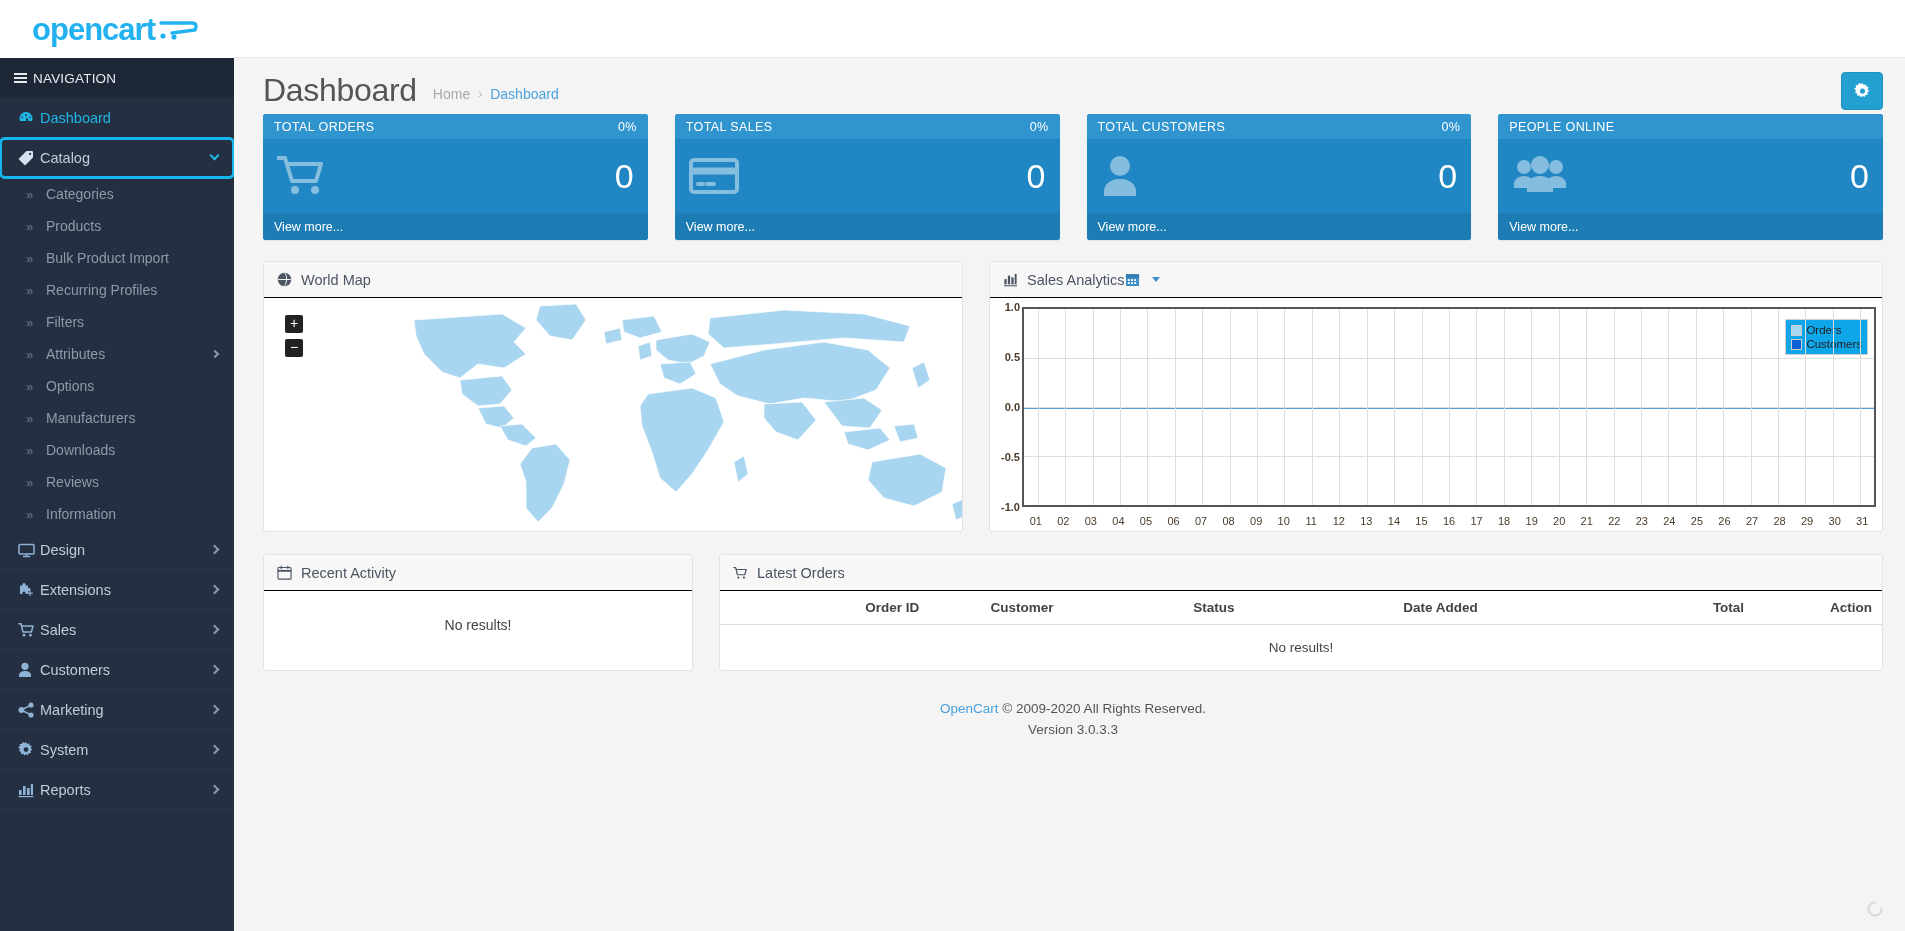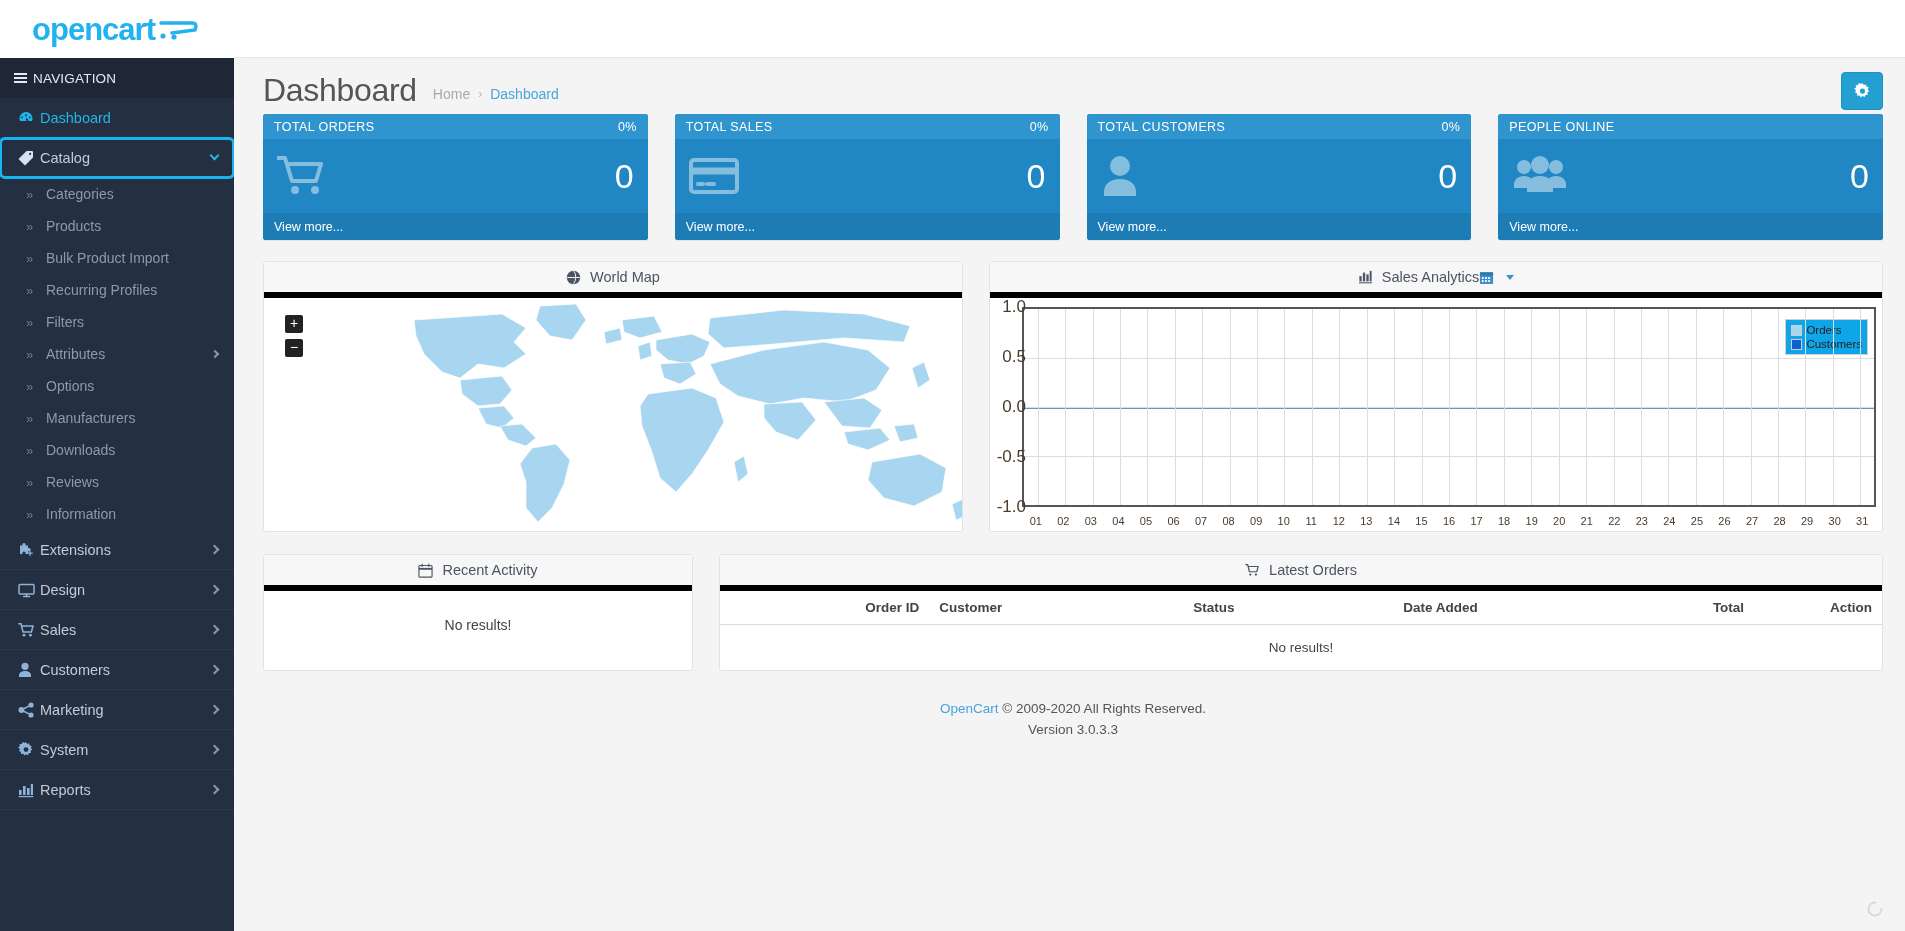--- a/index.html
+++ b/index.html
@@ -187,22 +187,22 @@
     display: flex; align-items: center; padding: 0 11px;
     font-size: 12.5px; cursor: pointer;
   }
 
   
   .row { display: flex; gap: 26px; padding: 21px 22px 0 22px; }
   .panel {
     background: #fff; border: 1px solid #e3e3e3; border-radius: 3px;
   }
   .panel-head {
-    height: 36px; background: #f7f7f7; border-bottom: 6px solid #000000;
-    display: flex; align-items: center; justify-content: center;
+    height: 36px; background: #f7f7f7; border-bottom: 1px solid #000000;
+    display: flex; align-items: center; justify-content: flex-start;
     padding: 0 13px; font-size: 14.5px; color: #4b5563;
   }
   .panel-head .ttl { display: flex; align-items: center; gap: 9px; }
   .panel-body { padding: 10px; }
 
   #map-panel { width: 700px; }
   #map-wrap { position: relative; height: 233px; overflow: hidden; }
   .zoom-btn {
     position: absolute; left: 21px; width: 18px; height: 18px;
     background: #222; color: #fff; font-size: 14px; line-height: 16px;
@@ -215,22 +215,22 @@
   #analytics-panel { flex: 1; }
   #chart-area { position: relative; height: 233px; }
   #plot {
     position: absolute; left: 32px; top: 9px; right: 6px; bottom: 24px;
     border: 2px solid #555; background: #fff;
   }
   .gridv { position: absolute; top: 0; bottom: 0; width: 1px; background: #ddd; }
   .gridh { position: absolute; left: 0; right: 0; height: 1px; background: #ddd; }
   .zeroline { position: absolute; left: 0; right: 0; height: 2px; background: #5b9bd5; }
   .ytick {
-    position: absolute; left: 6px; width: 30px; text-align: right;
-    font-size: 17px; color: #4a3b2a; transform: translateY(-50%);
+    position: absolute; left: 0; width: 30px; text-align: right;
+    font-size: 11px; color: #4a3b2a; transform: translateY(-50%); font-weight: bold;
   }
   .xtick {
     position: absolute; bottom: 4px; font-size: 11px; color: #4a3b2a;
     transform: translateX(-50%); white-space: nowrap;
   }
   #legend {
     position: absolute; right: 6px; top: 10px;
     border: 1px solid #cfcfcf; background: #0ea5e9;
     padding: 3px 5px; font-size: 11.5px; color: #222;
   }
@@ -239,21 +239,21 @@
 
   
   #bottom-row { display: flex; gap: 26px; padding: 22px 22px 0 22px; }
   #activity-panel { width: 430px; }
   #orders-panel { flex: 1; }
   .noresults { text-align: center; font-size: 14px; color: #444; padding: 16px 0; }
   table { width: 100%; border-collapse: collapse; }
   thead th {
     font-size: 13.5px; color: #444; font-weight: bold;
     padding: 9px 10px; border-bottom: 1px solid #dcdcdc;
-    text-align: left;
+    text-align: center;
   }
   thead th.r { text-align: right; }
   tbody td { padding: 15px 10px; text-align: center; font-size: 13.5px; color: #444; }
 
   #footer {
     text-align: center; font-size: 13.5px; color: #555;
     padding-top: 28px; line-height: 1.55;
   }
   #footer a { color: #4aa3df; text-decoration: none; }
 
@@ -351,38 +351,38 @@
       <span class="lbl">Reviews</span>
     </div>
     <div class="sub-item">
       <span class="dblarrow">»</span>
       <span class="lbl">Information</span>
     </div>
   </div>
 
   <div class="nav-item">
     <span class="ic">
-      <svg width="16" height="16" viewBox="0 0 16 16" fill="#8fb3d6">
-        <path d="M6 1a1.6 1.6 0 011.6 1.6V3.5H10V6h1a1.6 1.6 0 110 3.2H10V12H7.6v-.9A1.6 1.6 0 104.4 11v1H2V3.5h2.4V2.6A1.6 1.6 0 016 1z"></path>
-        <path d="M12.6 10.6h2.2v1.2h-2.2v2.2h-1.2v-2.2H9.2v-1.2h2.2V8.4h1.2z"></path>
-      </svg>
-    </span>
-    <span class="lbl">Extensions</span>
-    <span class="chev"></span>
-  </div>
-
-  <div class="nav-item">
-    <span class="ic">
       <svg width="17" height="16" viewBox="0 0 17 16" fill="none" stroke="#8fb3d6" stroke-width="1.5">
         <rect x="1" y="2.5" width="15" height="9.5" rx="1"></rect>
         <path d="M5.5 14.5h6" stroke-linecap="round"></path>
         <path d="M8.5 12v2.5"></path>
       </svg>
     </span>
     <span class="lbl">Design</span>
+    <span class="chev"></span>
+  </div>
+
+  <div class="nav-item">
+    <span class="ic">
+      <svg width="16" height="16" viewBox="0 0 16 16" fill="#8fb3d6">
+        <path d="M6 1a1.6 1.6 0 011.6 1.6V3.5H10V6h1a1.6 1.6 0 110 3.2H10V12H7.6v-.9A1.6 1.6 0 104.4 11v1H2V3.5h2.4V2.6A1.6 1.6 0 016 1z"></path>
+        <path d="M12.6 10.6h2.2v1.2h-2.2v2.2h-1.2v-2.2H9.2v-1.2h2.2V8.4h1.2z"></path>
+      </svg>
+    </span>
+    <span class="lbl">Extensions</span>
     <span class="chev"></span>
   </div>
 
   <div class="nav-item">
     <span class="ic">
       <svg width="17" height="16" viewBox="0 0 17 16" fill="none" stroke="#8fb3d6" stroke-width="1.5">
         <path d="M0.8 1.8h2.2l2 8.2h8.4l1.6-6H4.2" stroke-linecap="round" stroke-linejoin="round"></path>
         <circle cx="6" cy="13.2" r="1.4" fill="#8fb3d6" stroke="none"></circle>
         <circle cx="12.4" cy="13.2" r="1.4" fill="#8fb3d6" stroke="none"></circle>
       </svg>

